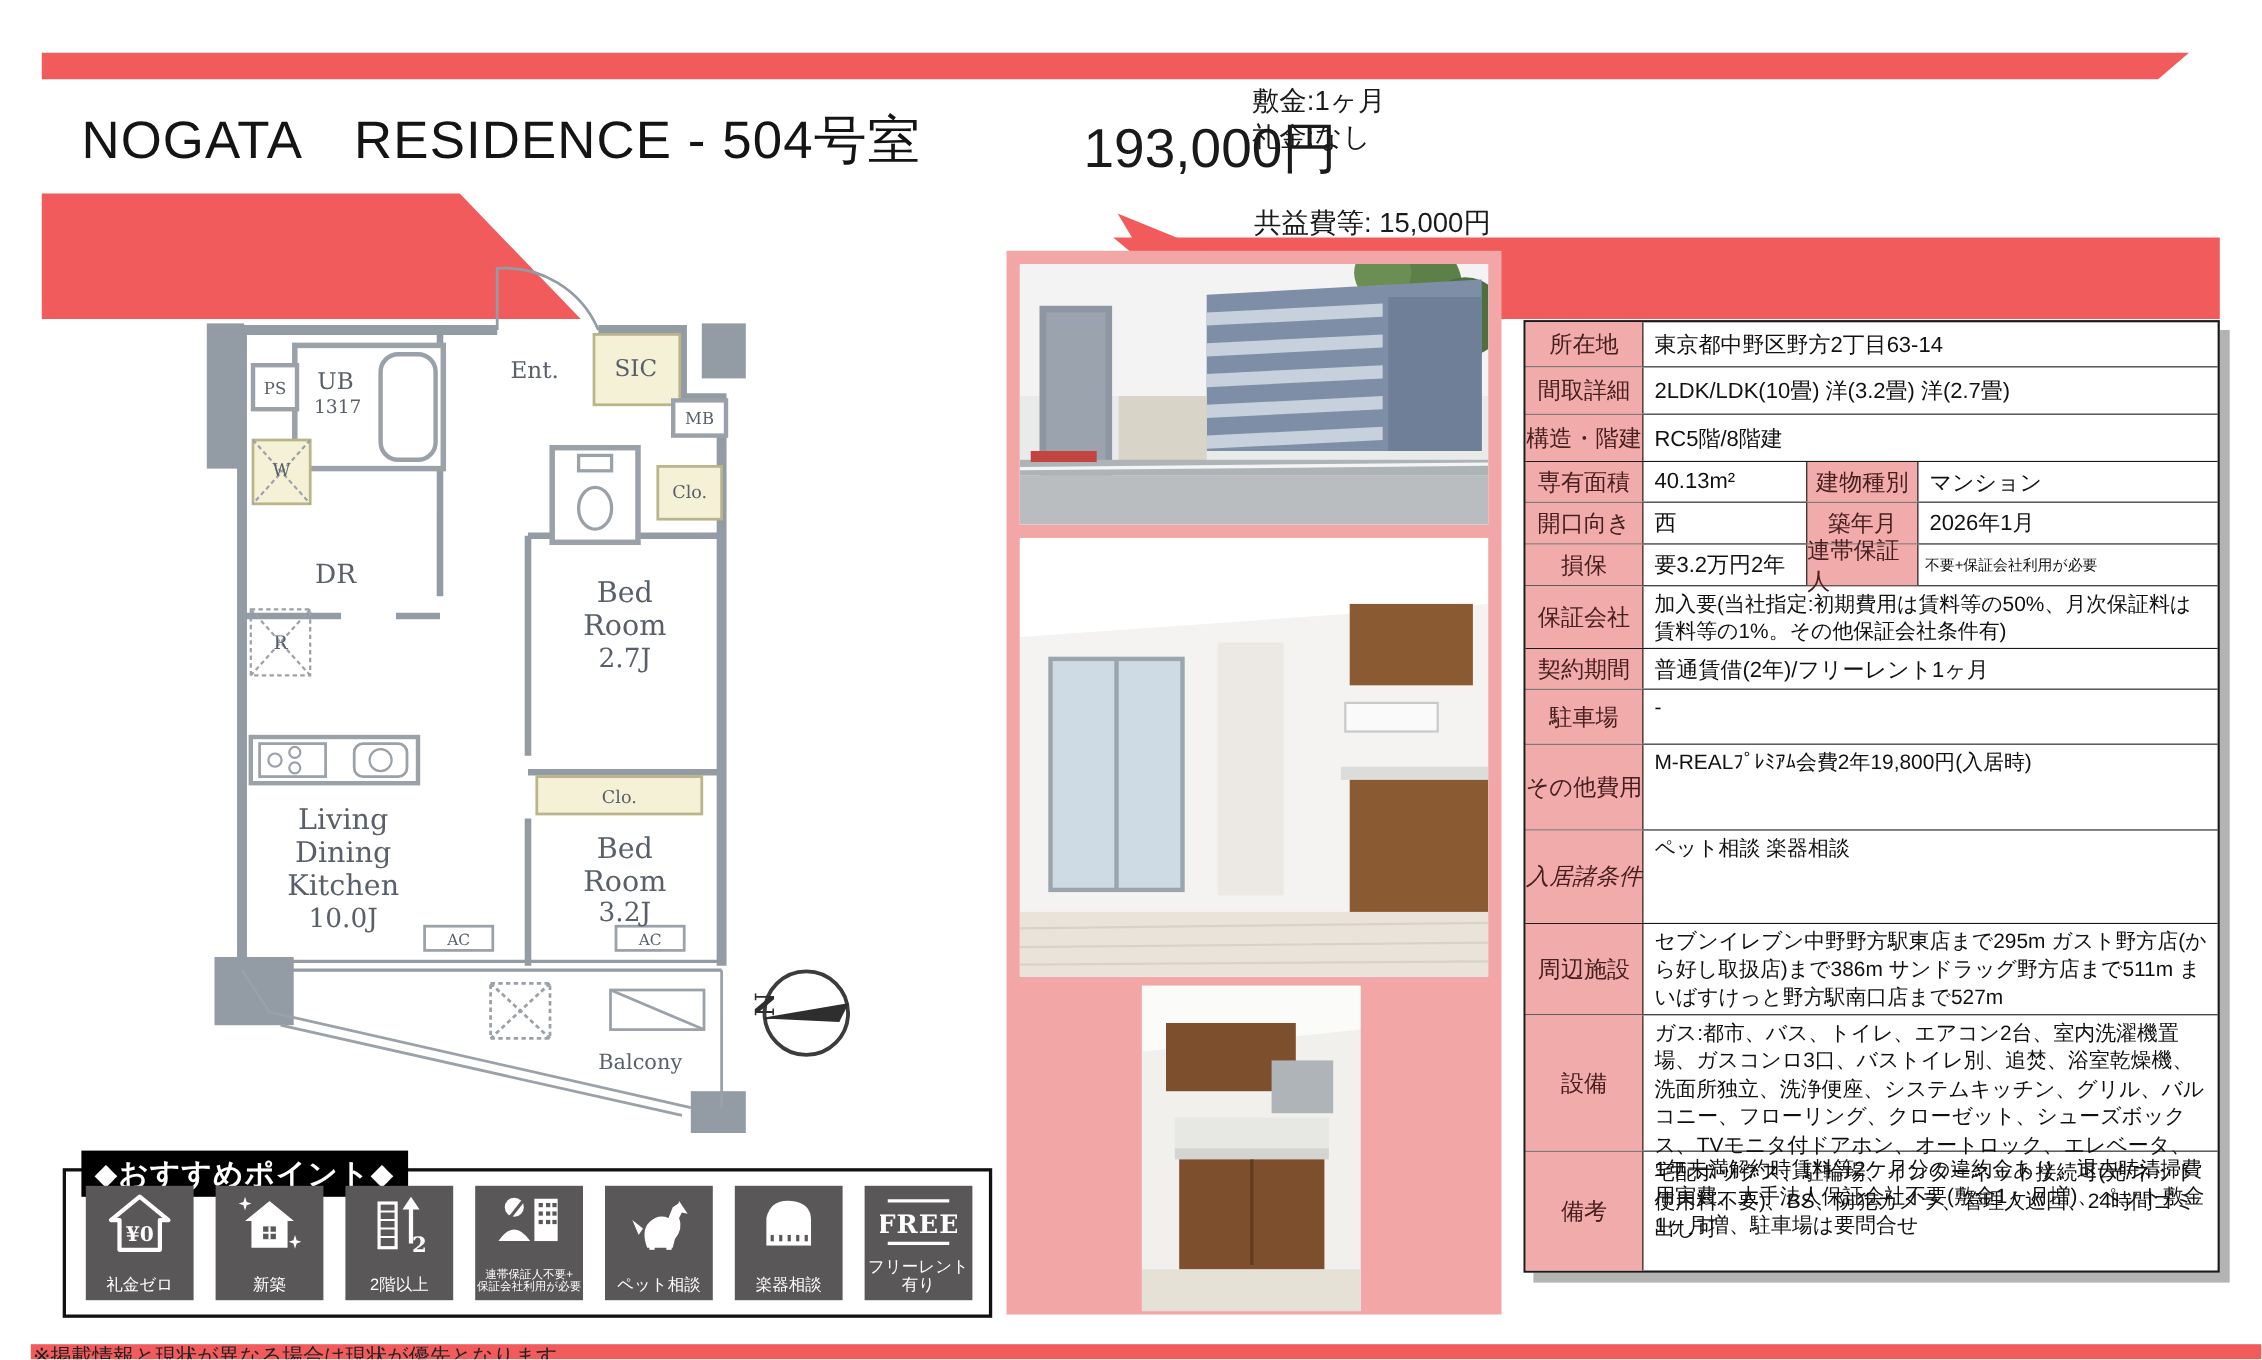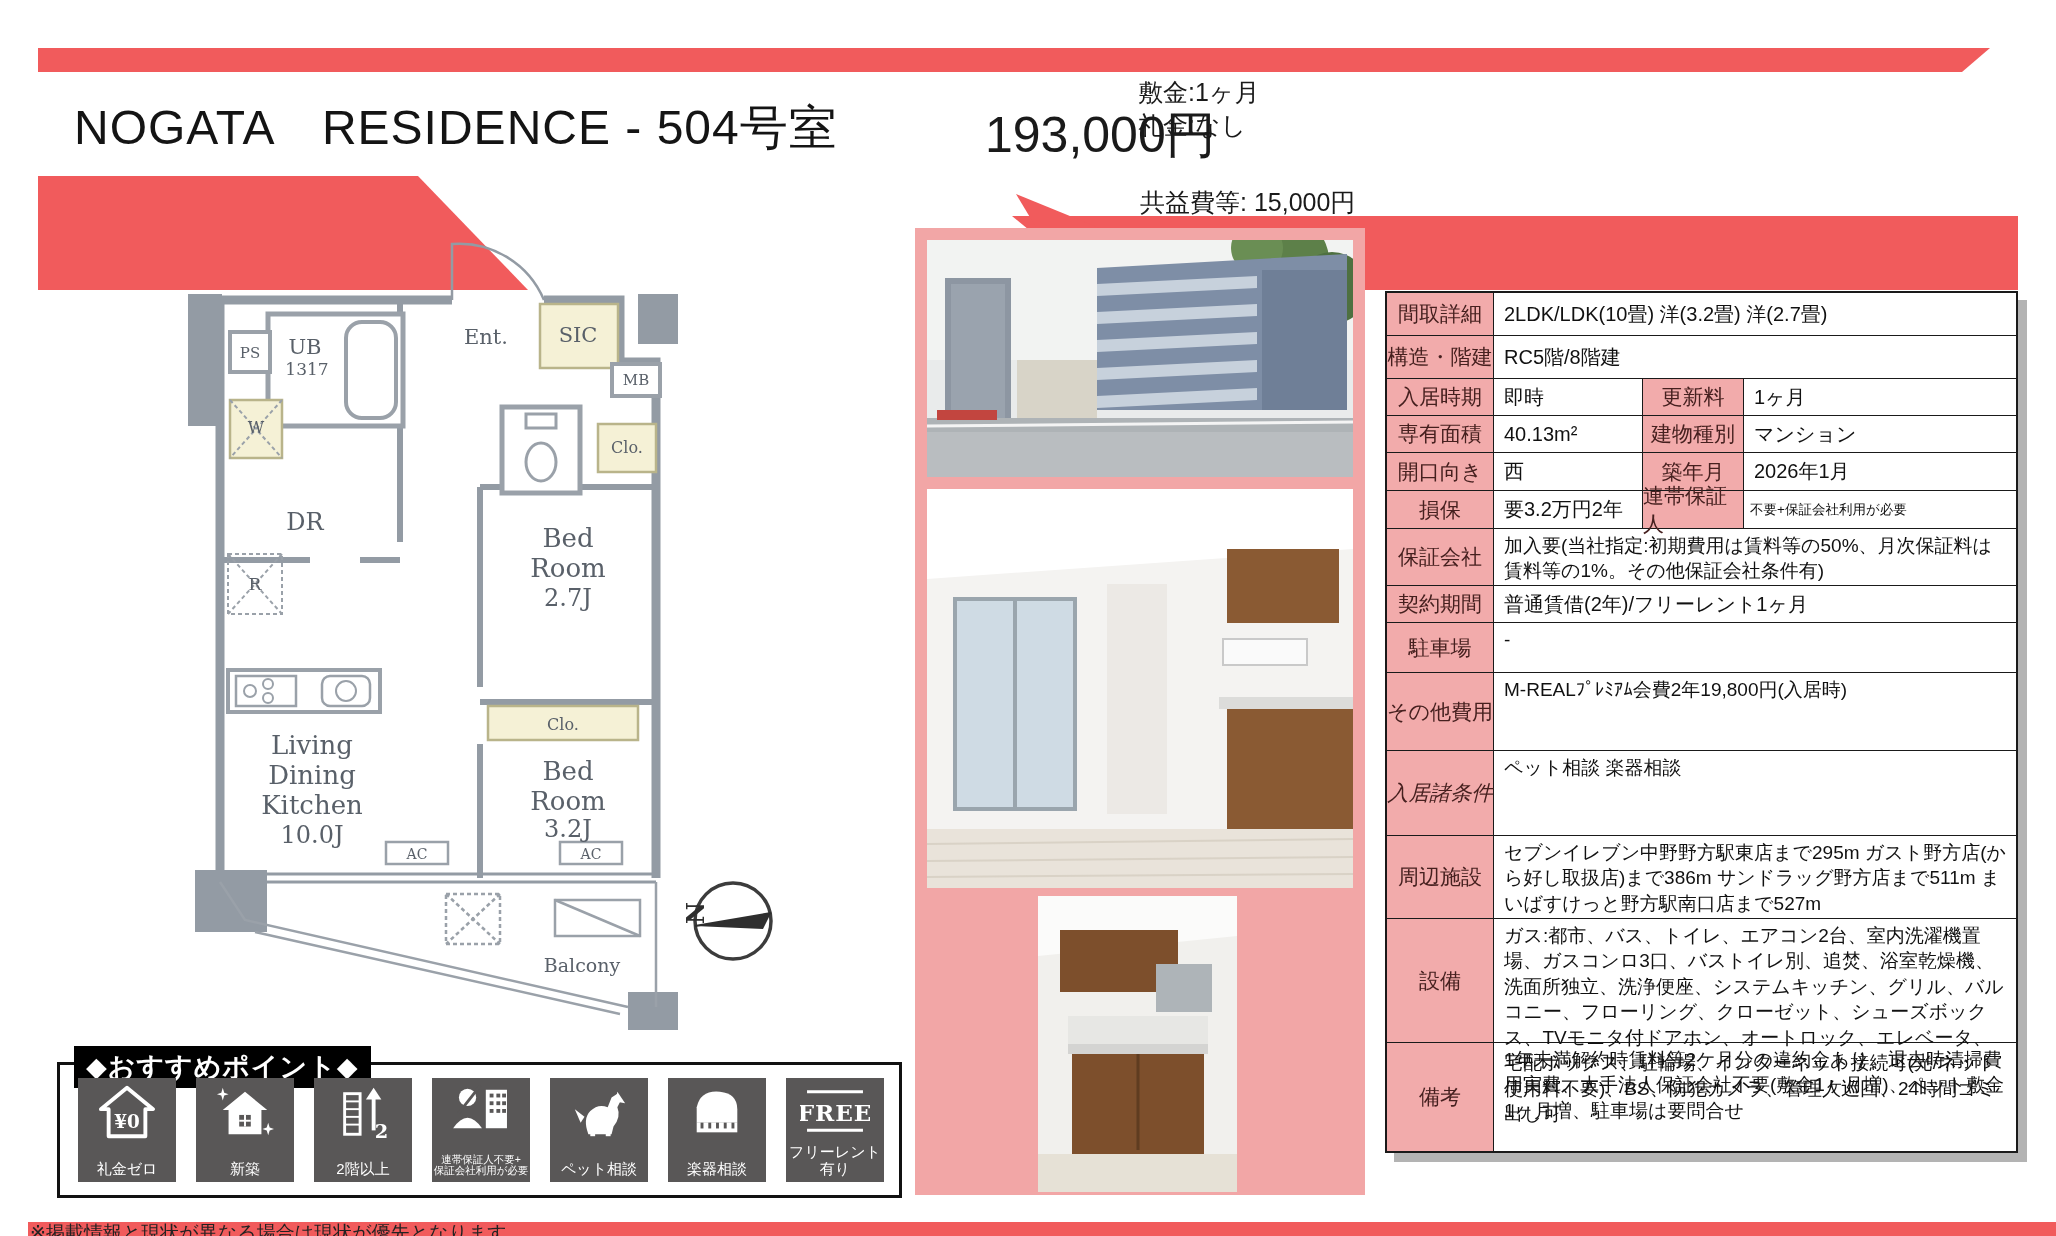--- a/index.html
+++ b/index.html
@@ -225,33 +225,31 @@
         <rect x="30" y="120" width="140" height="34" fill="#e7e7e4"></rect>
         <rect x="34" y="154" width="132" height="104" fill="#7d4f2c"></rect>
         <rect x="30" y="148" width="140" height="10" fill="#d4d4d2"></rect>
         <rect x="0" y="258" width="199" height="38" fill="#e6e1d6"></rect>
         <line x1="100" y1="158" x2="100" y2="254" stroke="#5f3c20" stroke-width="3"></line>
       </svg>
     </div>
   </div>
 
   <div id="spec-table" class="abs">
+    <div class="trow" style="height:41px;">
+      <div class="tlabel" style="background:#f2abab;">所在地</div>
+      <div class="tvalue">東京都中野区野方2丁目63-14</div>
+    </div>
     <div class="trow" style="height:43px;">
       <div class="tlabel" style="background:#f2abab;">間取詳細</div>
       <div class="tvalue">2LDK/LDK(10畳) 洋(3.2畳) 洋(2.7畳)</div>
     </div>
     <div class="trow" style="height:43px;">
       <div class="tlabel" style="background:#f2abab;">構造・階建</div>
       <div class="tvalue">RC5階/8階建</div>
-    </div>
-    <div class="trow" style="height:37px;">
-      <div class="tlabel" style="background:#f2abab;">入居時期</div>
-      <div class="tvalue1">即時</div>
-      <div class="tlabel2" style="background:#f2abab;">更新料</div>
-      <div class="tvalue">1ヶ月</div>
     </div>
     <div class="trow" style="height:37px;">
       <div class="tlabel" style="background:#f2abab;">専有面積</div>
       <div class="tvalue1">40.13m²</div>
       <div class="tlabel2" style="background:#f2abab;">建物種別</div>
       <div class="tvalue">マンション</div>
     </div>
     <div class="trow" style="height:38px;">
       <div class="tlabel" style="background:#f2abab;">開口向き</div>
       <div class="tvalue1">西</div>

